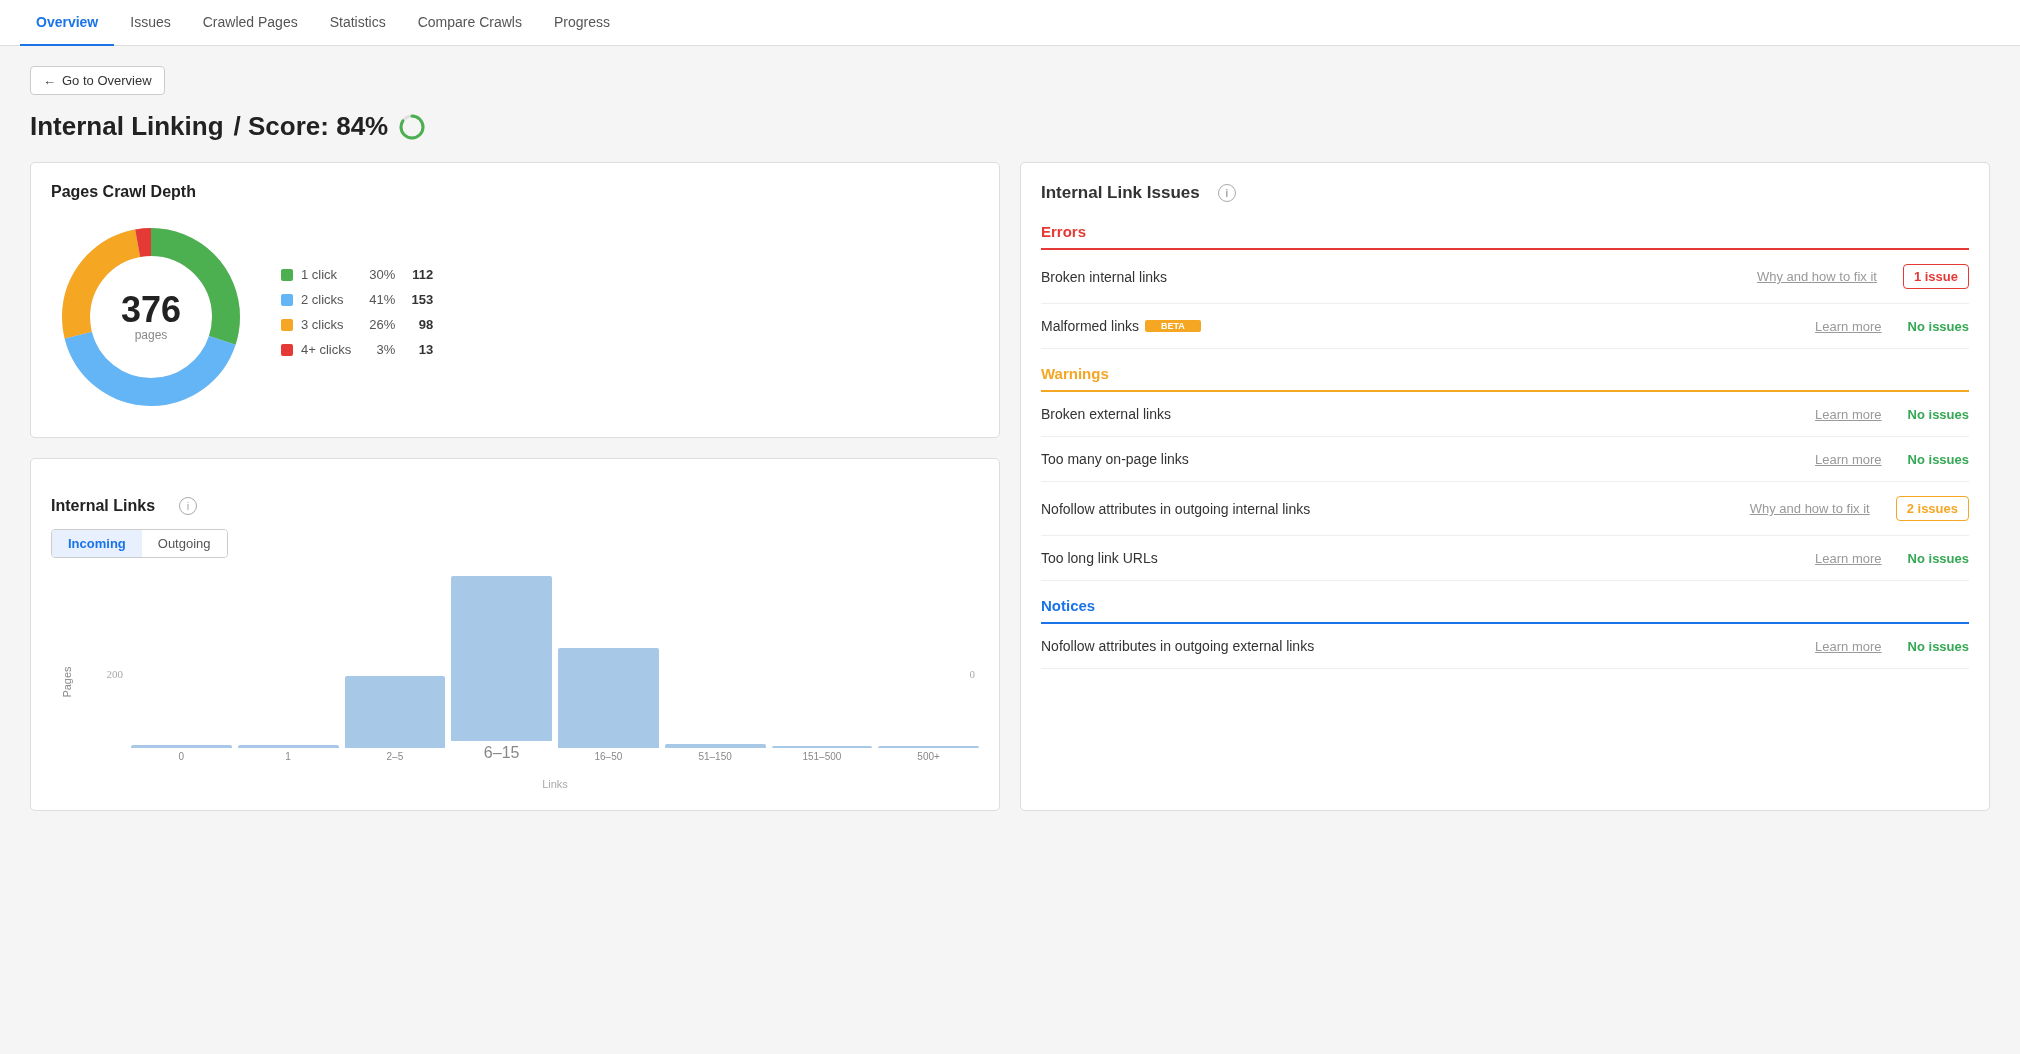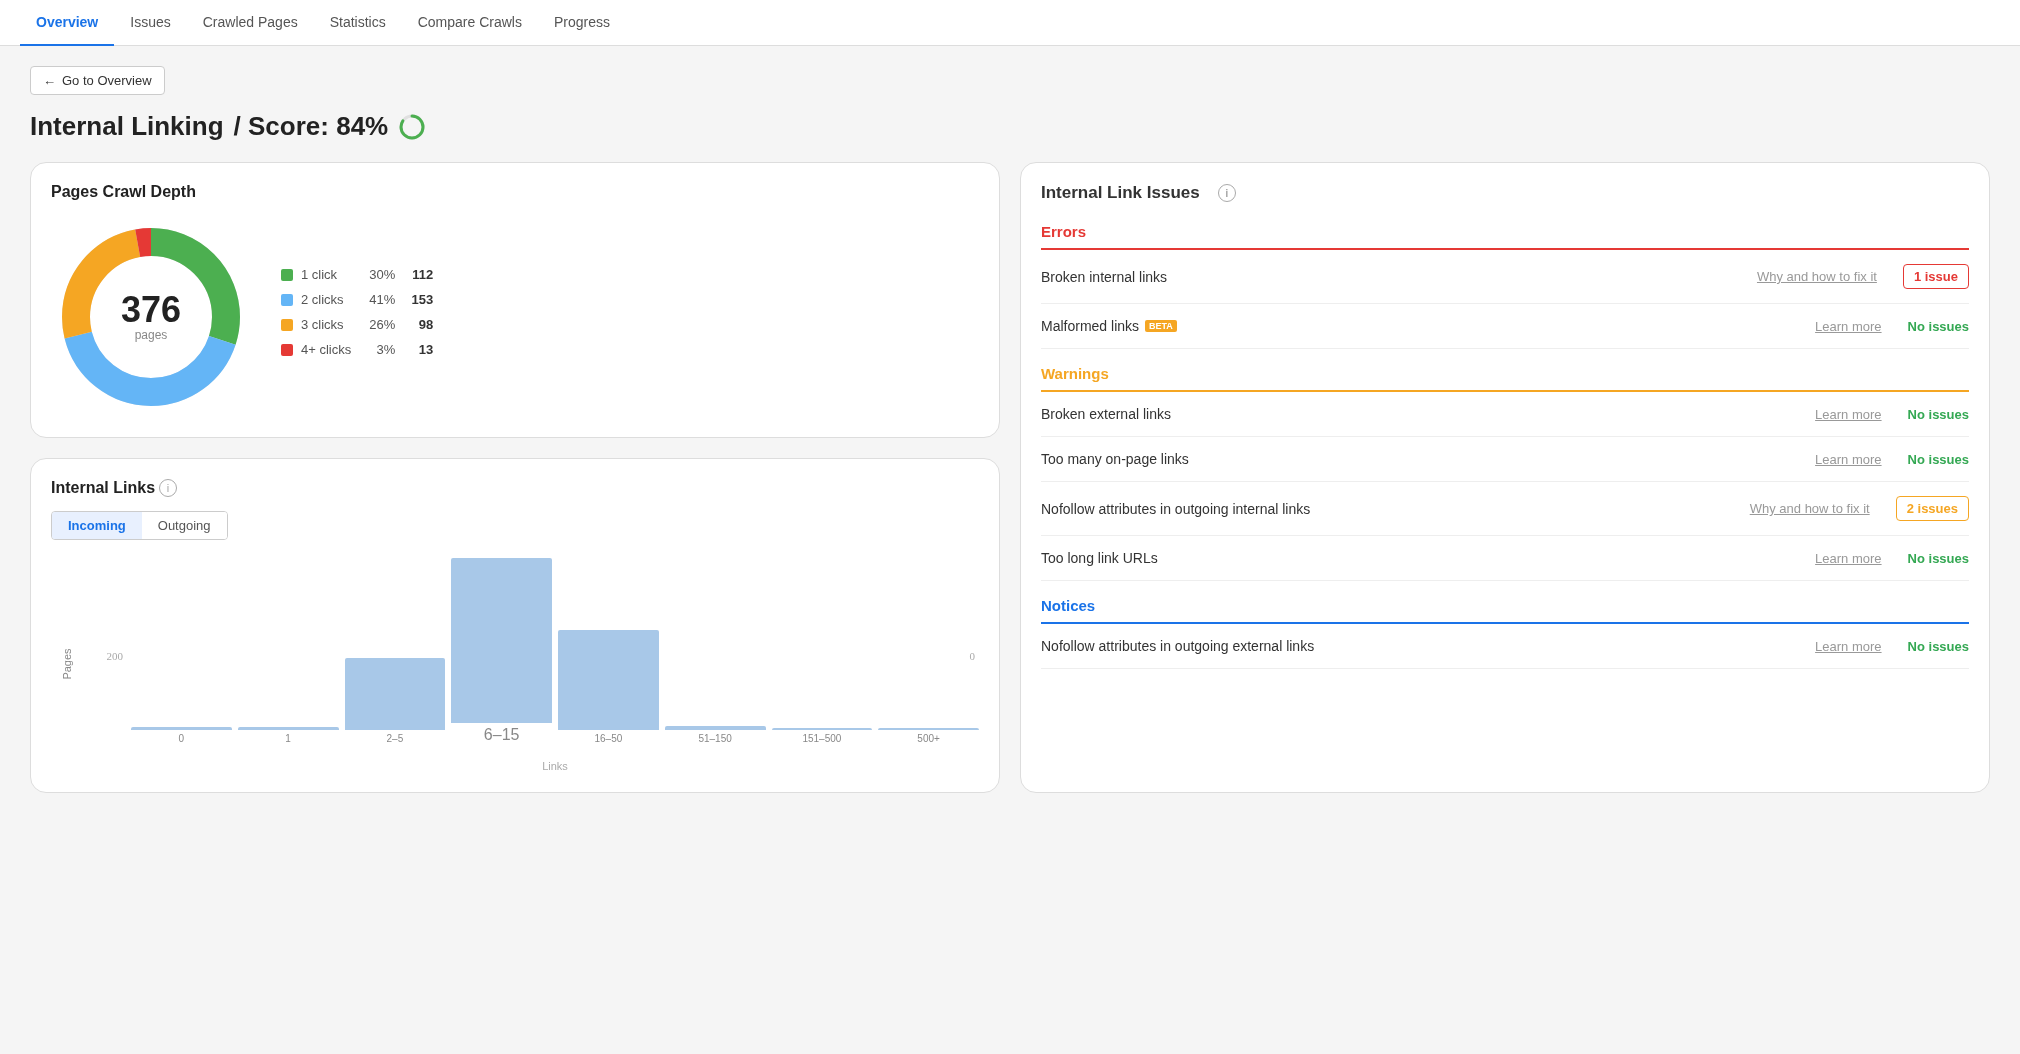--- a/index.html
+++ b/index.html
@@ -66,21 +66,21 @@
     .two-col {
       display: grid;
       grid-template-columns: 1fr 1fr;
       gap: 20px;
     }
 
     
     .card {
       background: #fff;
       border: 1px solid #ddd;
-      border-radius: 16px;
+      border-radius: 5px;
       padding: 20px;
     }
 
     .card-title {
       font-size: 16px;
       font-weight: bold;
       color: #222;
       margin-bottom: 16px;
     }
 
@@ -201,21 +201,21 @@
       color: #333;
       display: flex;
       align-items: center;
       gap: 6px;
     }
     .beta-badge {
       background: #f5a623;
       color: #fff;
       font-size: 9px;
       font-weight: bold;
-      padding: 1px 4px;
+      padding: 1px 16px;
       border-radius: 2px;
     }
     .issue-link {
       color: #999;
       font-size: 13px;
       text-decoration: underline;
       cursor: pointer;
       margin-right: 16px;
       white-space: nowrap;
     }
@@ -318,21 +318,21 @@
               <span class="legend-dot" style="background:#e53935;"></span>
               <span class="legend-label">4+ clicks</span>
               <span class="legend-pct">3%</span>
               <span class="legend-count">13</span>
             </li>
           </ul>
         </div>
       </div>
 
       <div class="card">
-        <div style="display:flex; align-items:flex-end; gap:4px; margin-bottom:14px;">
+        <div style="display:flex; align-items:flex-end; gap:24px; margin-bottom:14px;margin-top:18px;">
           <span class="card-title" style="margin-bottom:0;">Internal Links</span>
           <span class="info-icon">i</span>
         </div>
 
         <div class="tab-toggle">
           <button class="toggle-btn active">Incoming</button>
           <button class="toggle-btn">Outgoing</button>
         </div>
 
         <div style="position:relative; padding-left:44px;">

